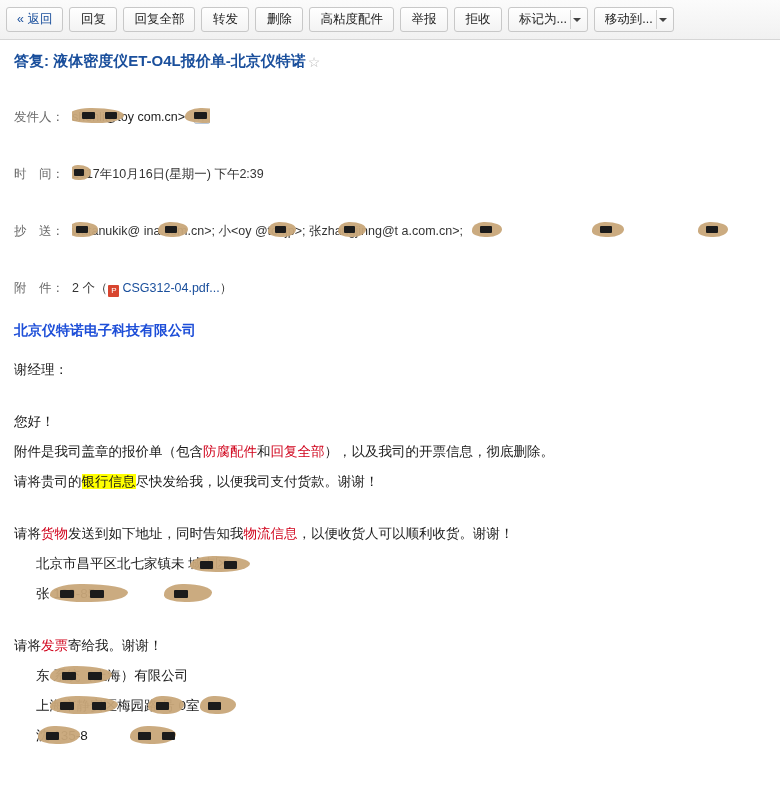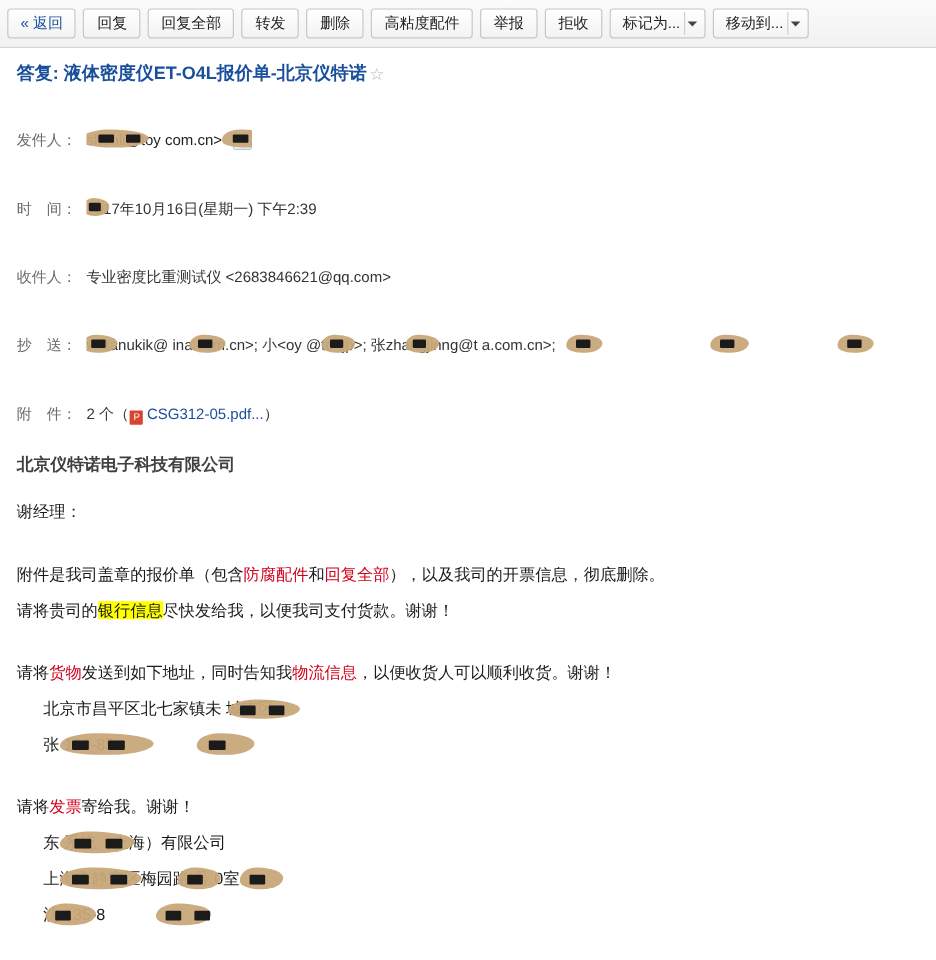--- a/index.html
+++ b/index.html
@@ -140,21 +140,21 @@
   
   .body {
     padding: 16px 14px 0 14px;
     font-size: 13.5px;
     line-height: 30px;
     color: #1a1a1a;
   }
   .body .b-title {
     font-weight: bold;
     font-size: 14px;
-    color: #404040;
+    color: #1d4ed8;
   }
   .spacer-sm { height: 10px; }
   .spacer-md { height: 22px; }
   .indent { padding-left: 22px; }
   .red { color: #d0021b; }
   .hl { background: #ffff00; }
 
   
   .redact {
     position: absolute;
@@ -219,24 +219,20 @@
 
     <div class="meta-row">
       <span class="meta-label">时　间：</span>
       <span class="meta-val rel">
         <span>2017年10月16日(星期一) 下午2:39</span>
         <span class="redact smudge" style="left:-3px; top:1px; width:22px; height:15px;"></span>
         <span class="redact blk" style="left:2px; top:5px; width:10px; height:7px;"></span>
       </span>
     </div>
 
-    <div class="meta-row">
-      <span class="meta-label">收件人：</span>
-      <span class="meta-val">专业密度比重测试仪 &lt;2683846621@qq.com&gt;</span>
-    </div>
 
     <div class="meta-row">
       <span class="meta-label">抄　送：</span>
       <span class="meta-val rel" style="width:706px;">
         <span>watanukik@        ina.com.cn&gt;; 小</span><span>&lt;oy         @to      .jp&gt;; 张</span><span>zhangjinng@t          a.com.cn&gt;;</span>
         <span class="redact smudge" style="left:-4px; top:1px; width:30px; height:15px;"></span>
         <span class="redact blk" style="left:4px; top:5px; width:12px; height:7px;"></span>
         <span class="redact smudge" style="left:86px; top:1px; width:30px; height:15px;"></span>
         <span class="redact blk" style="left:93px; top:5px; width:12px; height:7px;"></span>
         <span class="redact smudge" style="left:196px; top:1px; width:28px; height:15px;"></span>
@@ -248,33 +244,34 @@
         <span class="redact smudge" style="left:520px; top:1px; width:32px; height:15px;"></span>
         <span class="redact blk" style="left:528px; top:5px; width:12px; height:7px;"></span>
         <span class="redact smudge" style="left:626px; top:1px; width:30px; height:15px;"></span>
         <span class="redact blk" style="left:634px; top:5px; width:12px; height:7px;"></span>
       </span>
     </div>
 
     <div class="meta-row">
       <span class="meta-label">附　件：</span>
       <span class="meta-val">
-        <span>2 个（</span><span class="attach-icon">P</span><span class="attach-link">CSG312-05.pdf...</span><span>）</span>
+        <span>2 个（</span><span class="attach-icon">P</span><span class="attach-link">CSG312-04.pdf...</span><span>）</span>
       </span>
     </div>
 
   </div>
 </div>
 
 <div class="body">
 
   <div class="b-title">北京仪特诺电子科技有限公司</div>
   <div class="spacer-sm"></div>
   <div>谢经理：</div>
   <div class="spacer-md"></div>
+  <div>您好！</div>
 
   <div>
     <span>附件是我司盖章的报价单（包含</span><span class="red">防腐配件</span><span>和</span><span class="red">回复全部</span><span>），以及我司的开票信息，彻底删除。</span>
   </div>
 
   <div>
     <span>请将贵司的</span><span class="hl">银行信息</span><span>尽快发给我，以便我司支付货款。谢谢！</span>
   </div>
 
   <div class="spacer-md"></div>

